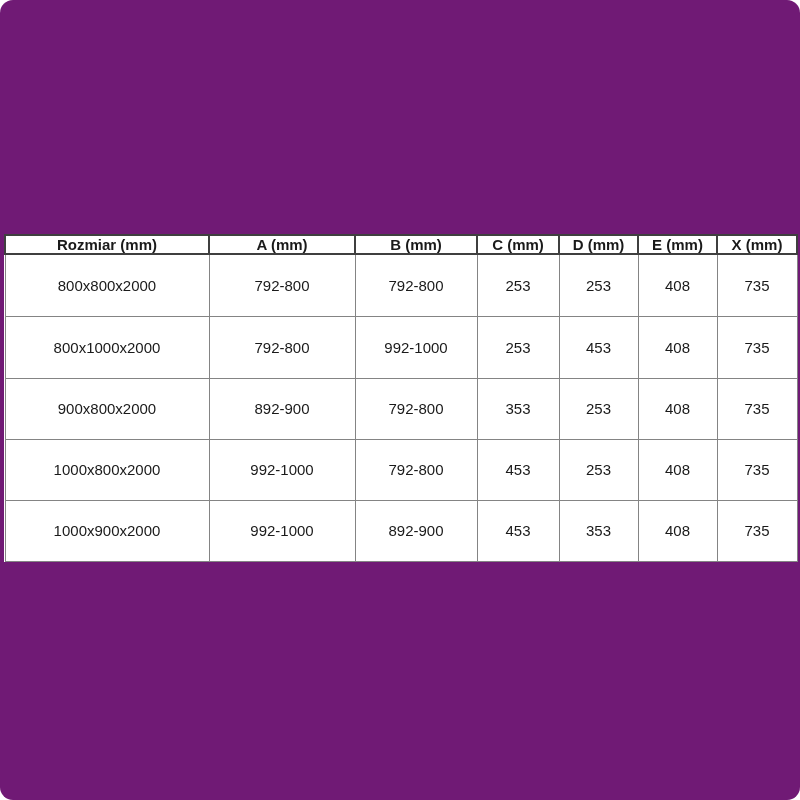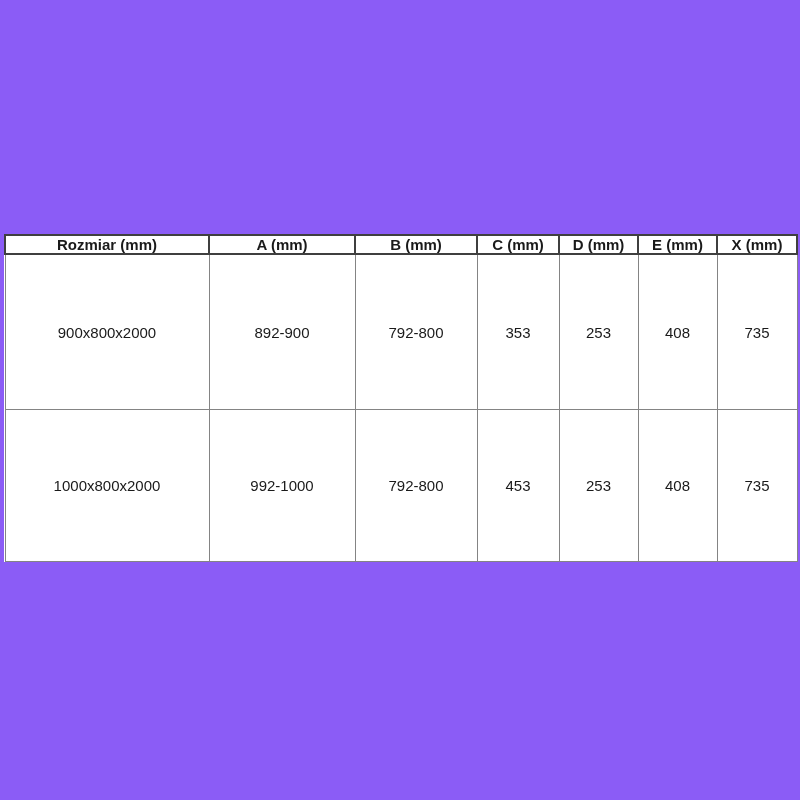--- a/index.html
+++ b/index.html
@@ -7,21 +7,22 @@
     width: 800px;
     height: 800px;
     background: #ffffff;
     font-family: "Liberation Sans", sans-serif;
     overflow: hidden;
   }
   .canvas {
     position: relative;
     width: 800px;
     height: 800px;
-    background: #8b5cf6;
+    background: #701a75;
+    border-radius: 13px;
   }
   table.spec-table {
     position: absolute;
     left: 4px;
     top: 234px;
     width: 792px;
     height: 328px;
     border-collapse: collapse;
     table-layout: fixed;
     background: #ffffff;
@@ -67,32 +68,59 @@
           <th>A (mm)</th>
           <th>B (mm)</th>
           <th>C (mm)</th>
           <th>D (mm)</th>
           <th>E (mm)</th>
           <th>X (mm)</th>
         </tr>
     </thead>
     <tbody>
         <tr>
+          <td>800x800x2000</td>
+          <td>792-800</td>
+          <td>792-800</td>
+          <td>253</td>
+          <td>253</td>
+          <td>408</td>
+          <td>735</td>
+        </tr>
+        <tr>
+          <td>800x1000x2000</td>
+          <td>792-800</td>
+          <td>992-1000</td>
+          <td>253</td>
+          <td>453</td>
+          <td>408</td>
+          <td>735</td>
+        </tr>
+        <tr>
           <td>900x800x2000</td>
           <td>892-900</td>
           <td>792-800</td>
           <td>353</td>
           <td>253</td>
           <td>408</td>
           <td>735</td>
         </tr>
         <tr>
           <td>1000x800x2000</td>
           <td>992-1000</td>
           <td>792-800</td>
           <td>453</td>
           <td>253</td>
           <td>408</td>
           <td>735</td>
         </tr>
+        <tr>
+          <td>1000x900x2000</td>
+          <td>992-1000</td>
+          <td>892-900</td>
+          <td>453</td>
+          <td>353</td>
+          <td>408</td>
+          <td>735</td>
+        </tr>
       </tbody>
   </table>
 </div>
 
 </body></html>

